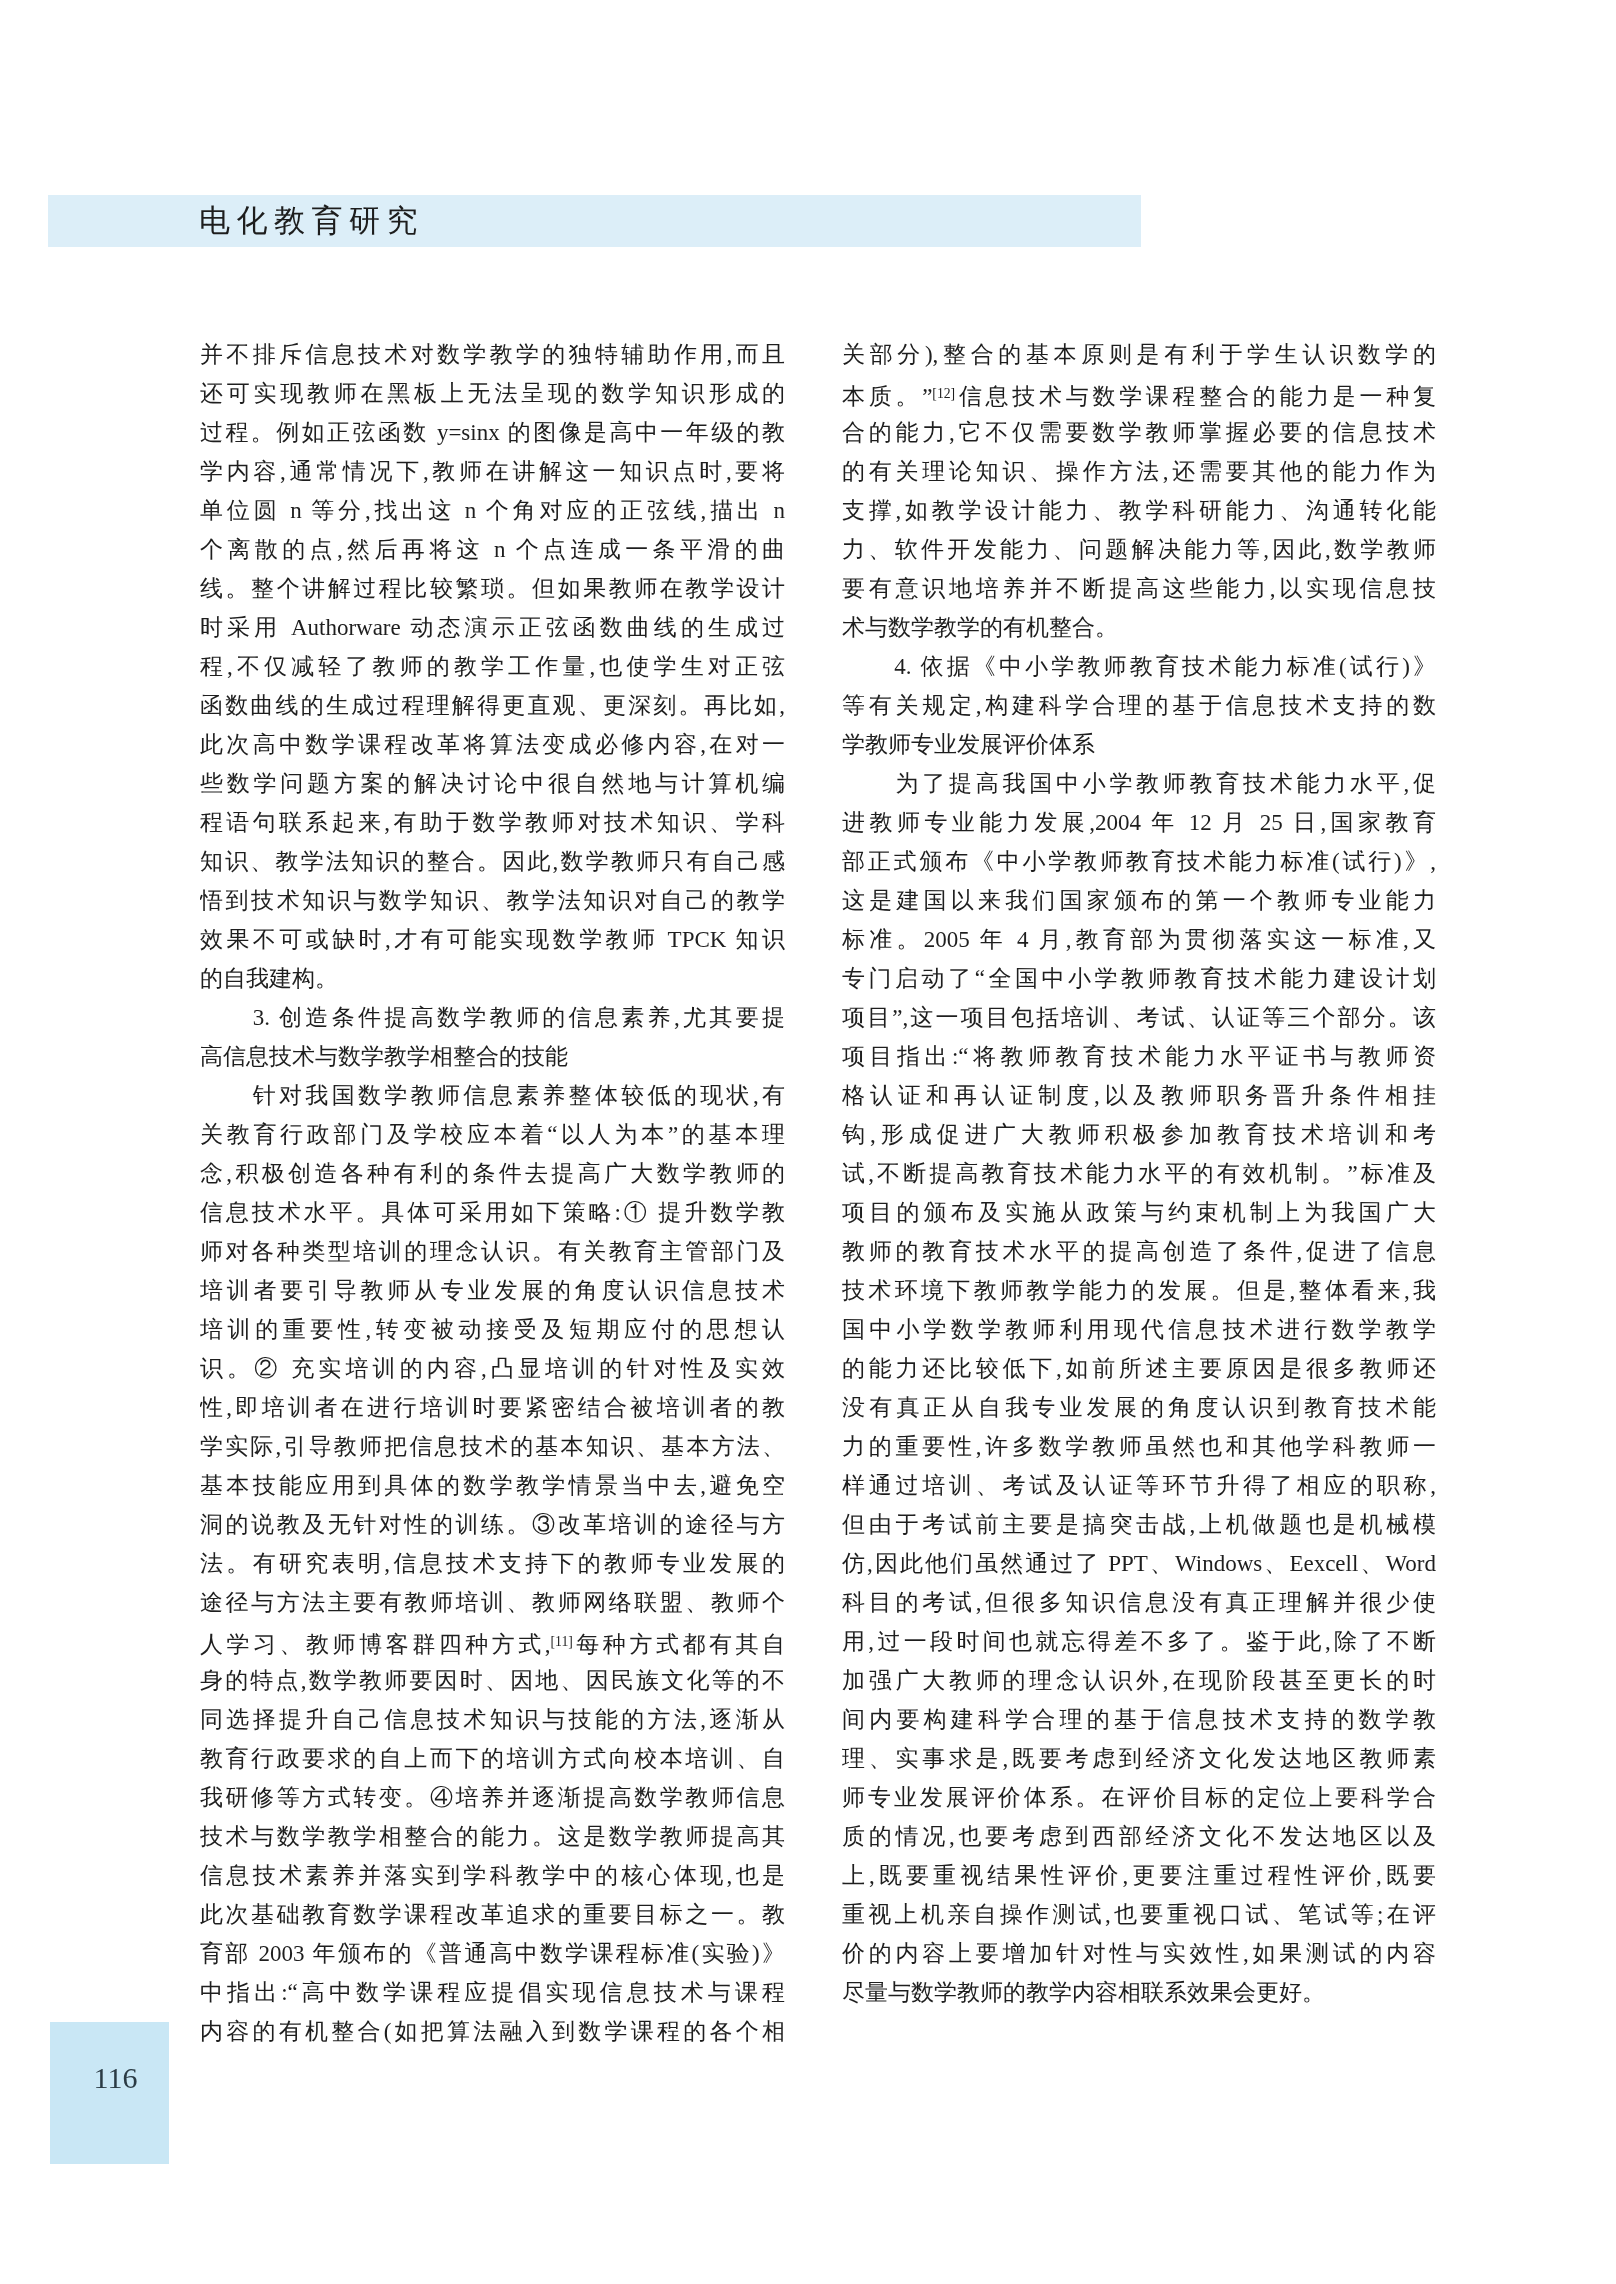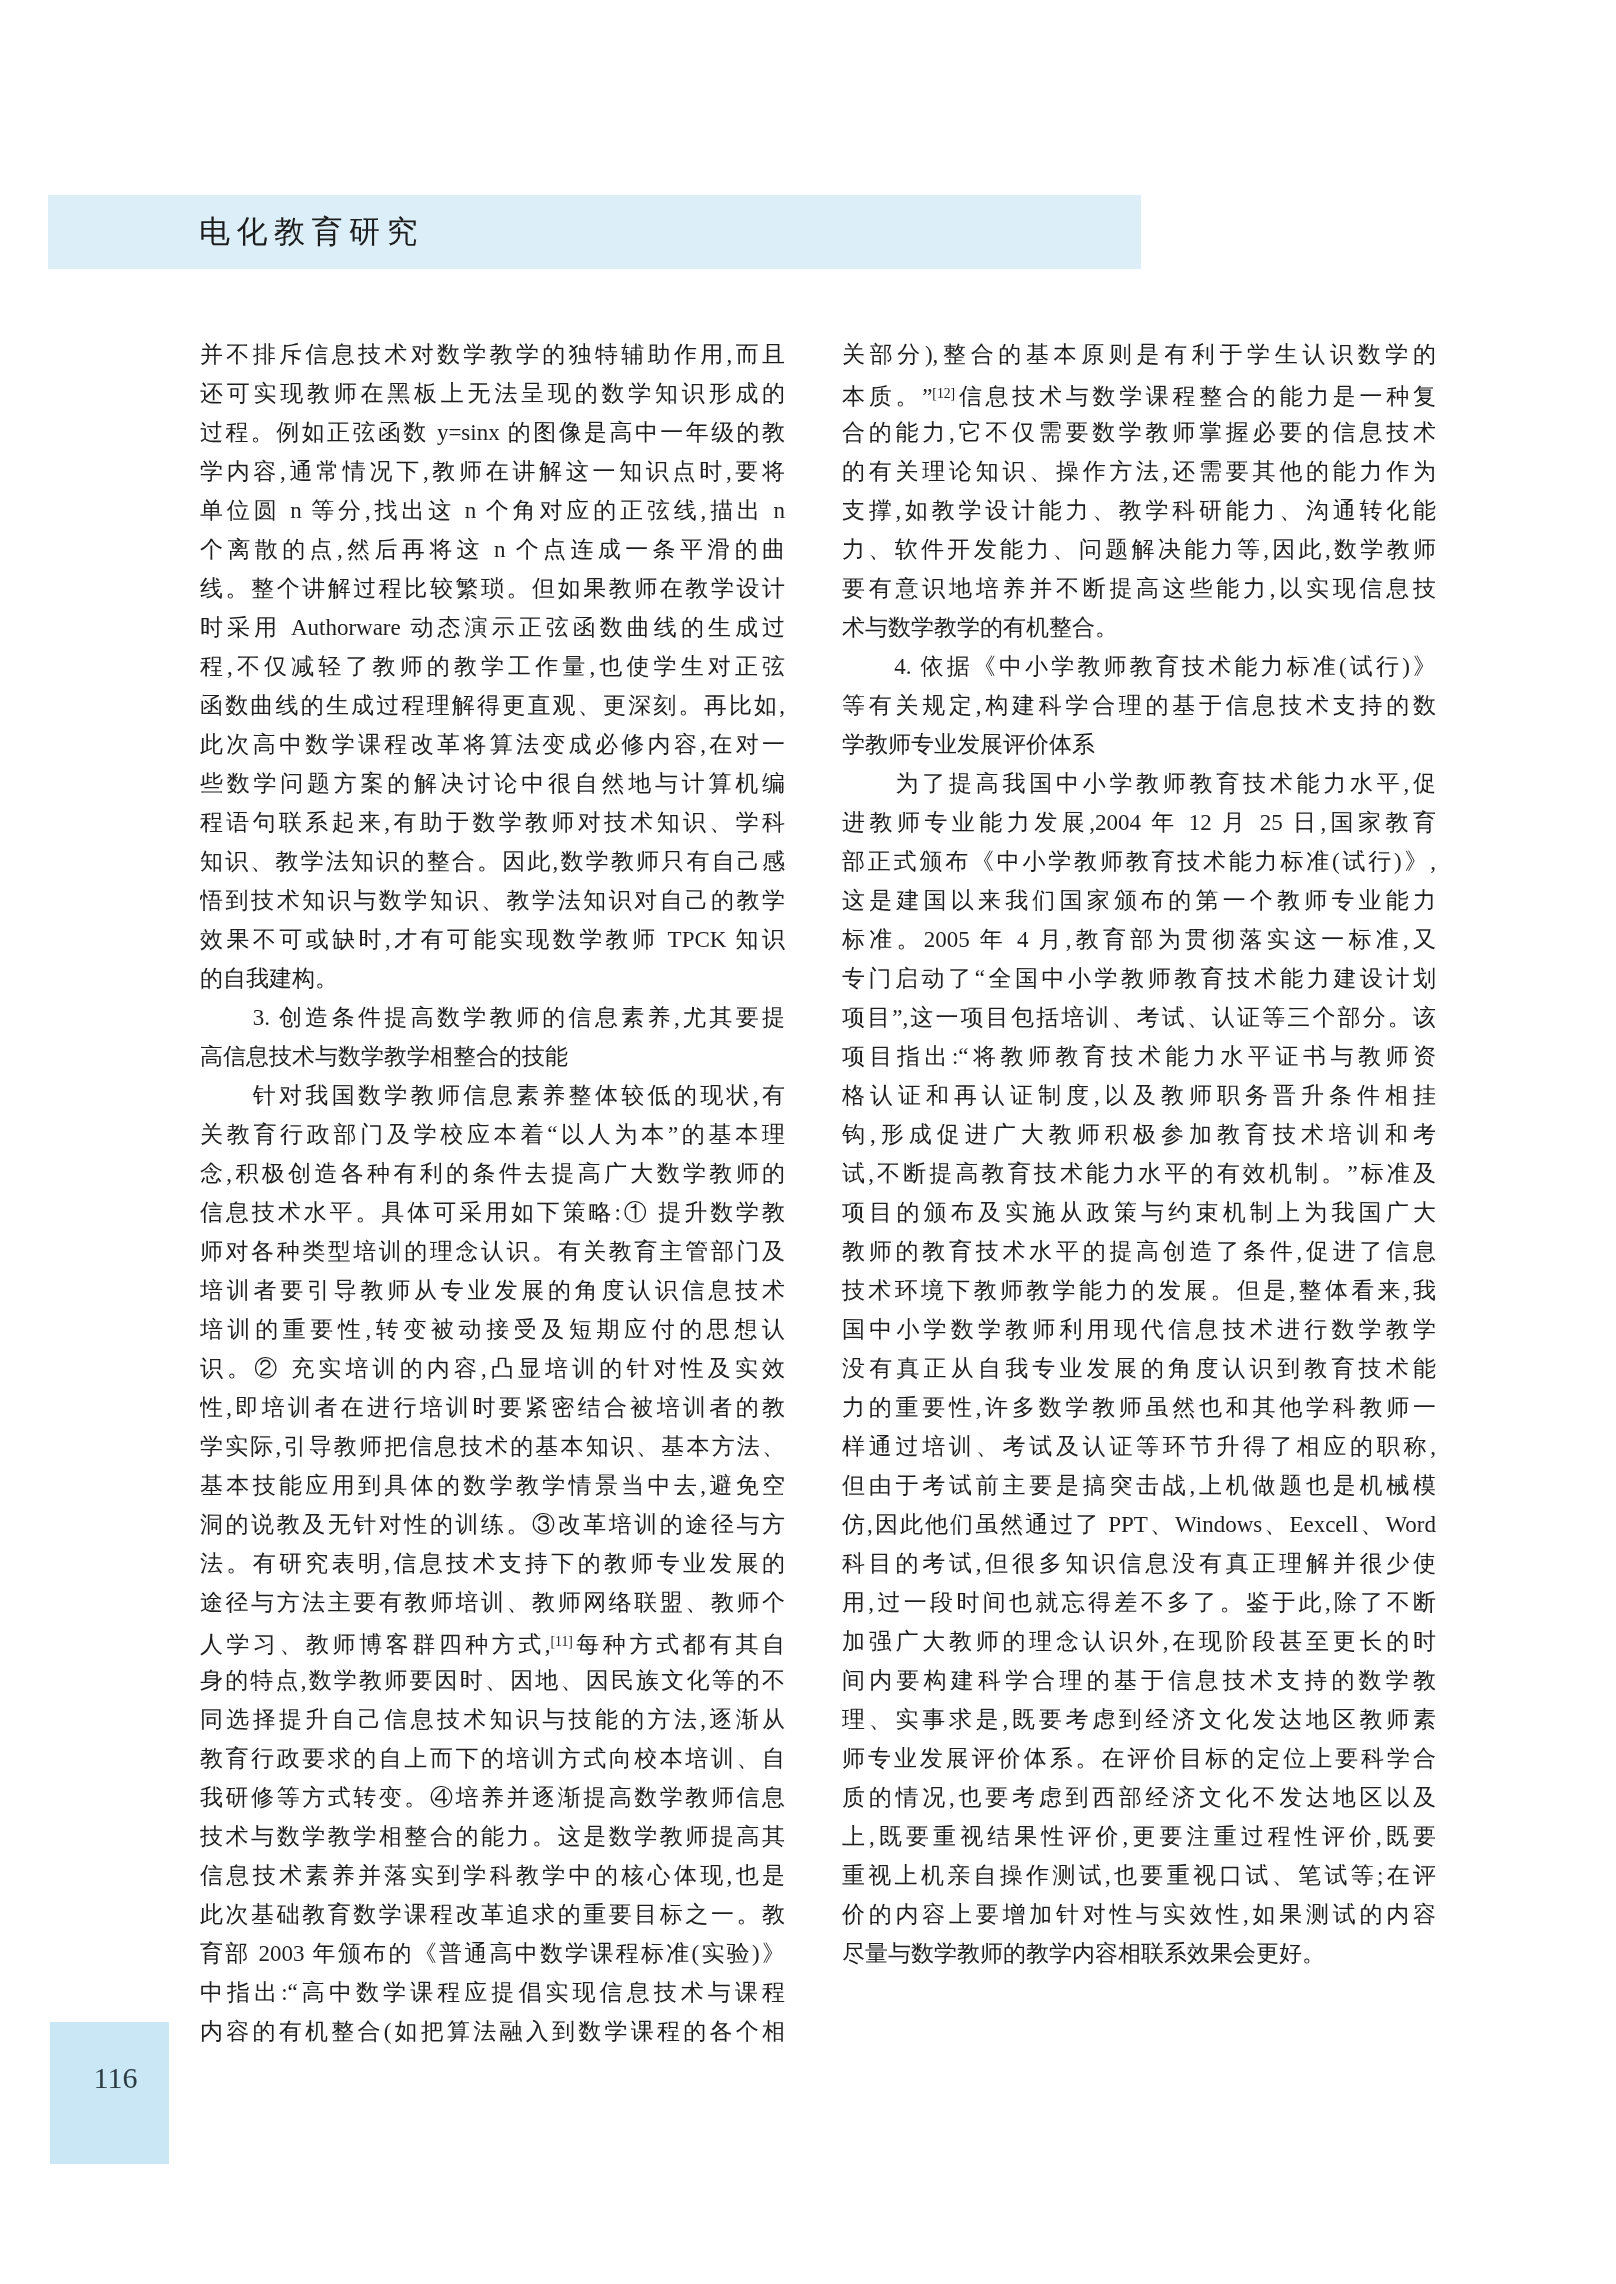--- a/index.html
+++ b/index.html
@@ -14,21 +14,21 @@
     background: #ffffff;
     font-family: "Liberation Serif", "DejaVu Serif", serif;
     color: #1e1e1e;
     overflow: hidden;
   }
   .header-bar {
     position: absolute;
     left: 48px;
     top: 195px;
     width: 1093px;
-    height: 74px;
+    height: 52px;
     background: #dceef8;
     display: flex;
     align-items: center;
   }
   .journal-title {
     padding-left: 151px;
     font-size: 31px;
     letter-spacing: 6.5px;
     color: #1d1d1d;
     white-space: nowrap;
@@ -151,20 +151,21 @@
       <div class="line">专门启动了“全国中小学教师教育技术能力建设计划</div>
       <div class="line">项目”,这一项目包括培训、考试、认证等三个部分。该</div>
       <div class="line">项目指出:“将教师教育技术能力水平证书与教师资</div>
       <div class="line">格认证和再认证制度,以及教师职务晋升条件相挂</div>
       <div class="line">钩,形成促进广大教师积极参加教育技术培训和考</div>
       <div class="line">试,不断提高教育技术能力水平的有效机制。”标准及</div>
       <div class="line">项目的颁布及实施从政策与约束机制上为我国广大</div>
       <div class="line">教师的教育技术水平的提高创造了条件,促进了信息</div>
       <div class="line">技术环境下教师教学能力的发展。但是,整体看来,我</div>
       <div class="line">国中小学数学教师利用现代信息技术进行数学教学</div>
+      <div class="line">的能力还比较低下,如前所述主要原因是很多教师还</div>
       <div class="line">没有真正从自我专业发展的角度认识到教育技术能</div>
       <div class="line">力的重要性,许多数学教师虽然也和其他学科教师一</div>
       <div class="line">样通过培训、考试及认证等环节升得了相应的职称,</div>
       <div class="line">但由于考试前主要是搞突击战,上机做题也是机械模</div>
       <div class="line">仿,因此他们虽然通过了 PPT、Windows、Eexcell、Word</div>
       <div class="line">科目的考试,但很多知识信息没有真正理解并很少使</div>
       <div class="line">用,过一段时间也就忘得差不多了。鉴于此,除了不断</div>
       <div class="line">加强广大教师的理念认识外,在现阶段甚至更长的时</div>
       <div class="line">间内要构建科学合理的基于信息技术支持的数学教</div>
       <div class="line">理、实事求是,既要考虑到经济文化发达地区教师素</div>

